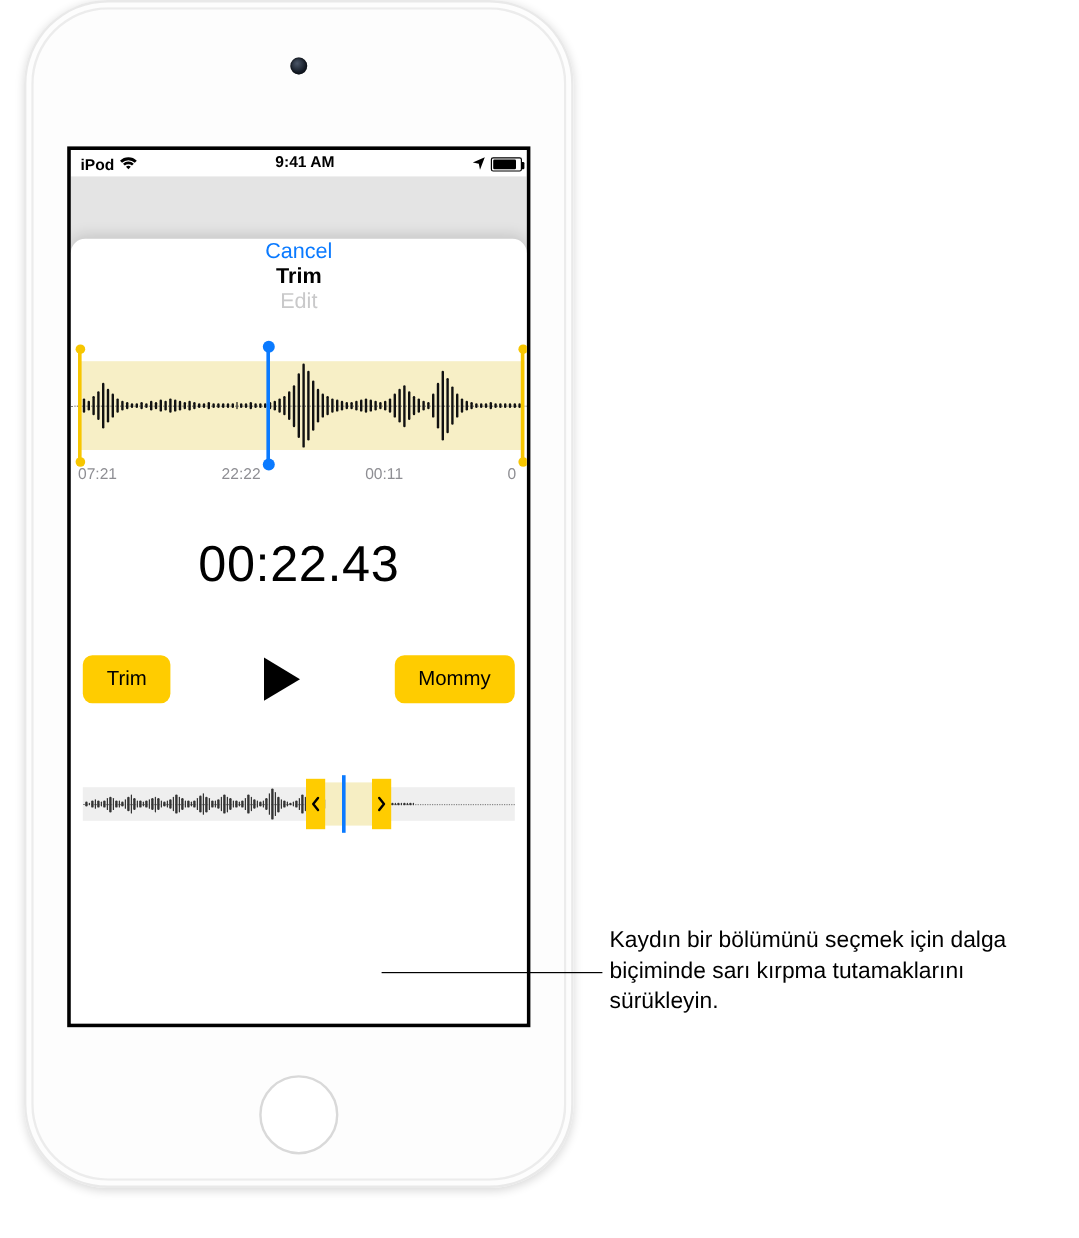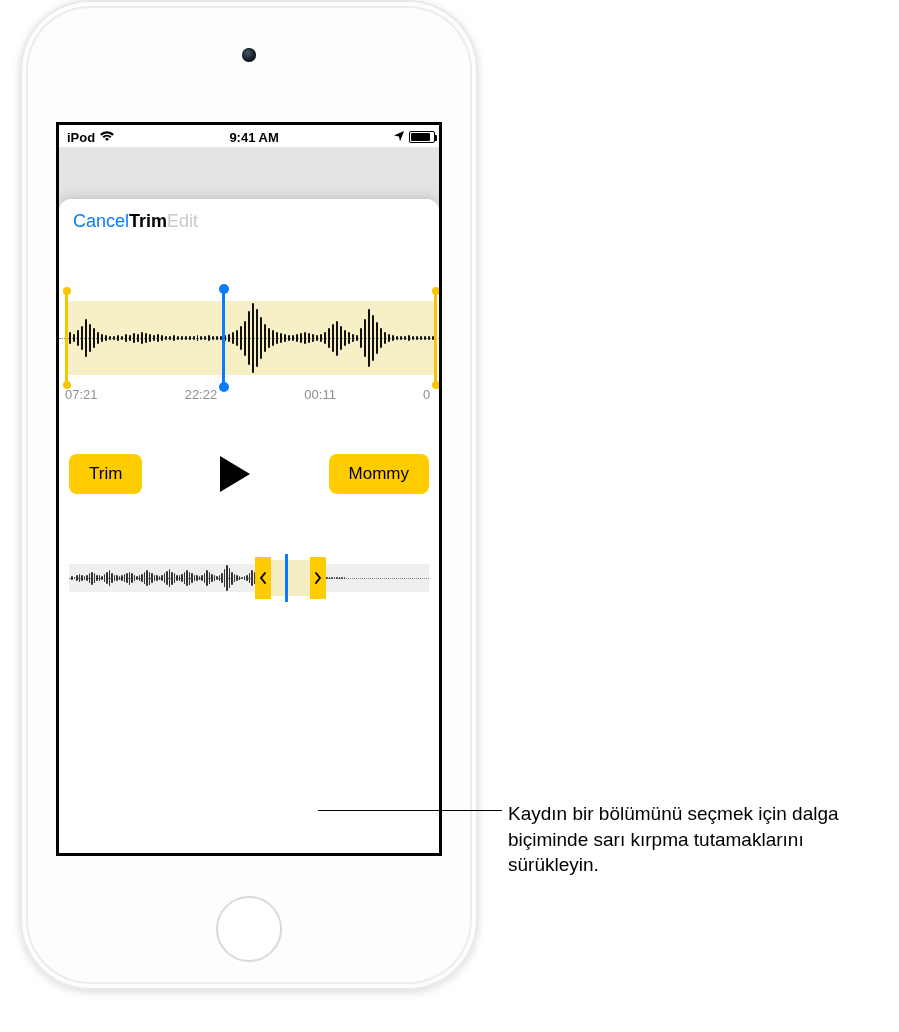--- a/index.html
+++ b/index.html
@@ -54,21 +54,20 @@
     top: 122px;
     left: 36px;
     width: 386px;
     height: 734px;
     background:#fff;
     border: 3px solid #000;
     overflow: hidden;
   }
   .statusbar {
     display:flex;
-    align-items:center;
     justify-content:space-between;
     height: 22px;
     padding: 2px 4px 0 8px;
     font-size: 13px;
     font-weight: 600;
     color:#000;
   }
   .statusbar .left { display:flex; align-items:center; gap:4px; }
   .statusbar .right { display:flex; align-items:center; gap:4px; }
   .wifi-icon, .loc-icon { display:inline-block; }
@@ -109,22 +108,23 @@
     top: 74px;
     background:#fff;
     border-top-left-radius: 12px;
     border-top-right-radius: 12px;
     box-shadow: 0 -2px 12px rgba(0,0,0,0.15);
   }
   .sheet-nav {
     display:flex;
     align-items:center;
     height:44px;
-    padding: 15px 14px;
+    padding: 0 14px;
     font-size:18px;
+    flex-direction:column;
   }
   .sheet-nav .cancel { color:#0a7aff; }
   .sheet-nav .title { font-weight:600; color:#000; }
   .sheet-nav .save { color:#c9c9ca; }
   .rec-title {
     text-align:center;
     font-size: 22px;
     font-weight:700;
     color:#000;
     margin-top: 6px;
@@ -252,21 +252,21 @@
     position:absolute;
     top:0; bottom:0;
     width:3px;
     background:#0a7aff;
   }
 
   
   .callout {
     position:absolute;
     left: 508px;
-    top: 801px;
+    top: 771px;
     width: 380px;
     font-size: 19px;
     line-height: 1.35;
     color:#000;
   }
   .callout-line {
     position:absolute;
     top: 810px;
     left: 318px;
     width: 184px;
@@ -425,20 +425,21 @@
             <span class="pdot bot"></span>
         </div>
       </div>
       <div class="time-labels">
         <span>07:21</span>
         <span>22:22</span>
         <span>00:11</span>
         <span>0</span>
       </div>
 
+      <div class="big-time">00:22.43</div>
 
       <div class="controls">
         <button class="btn-yellow">Trim</button>
         <div class="play-triangle"></div>
         <button class="btn-yellow">Mommy</button>
       </div>
 
       <div class="wave-overview">
         <div class="ov-band"></div>
         <div class="ov-dotted"></div>

